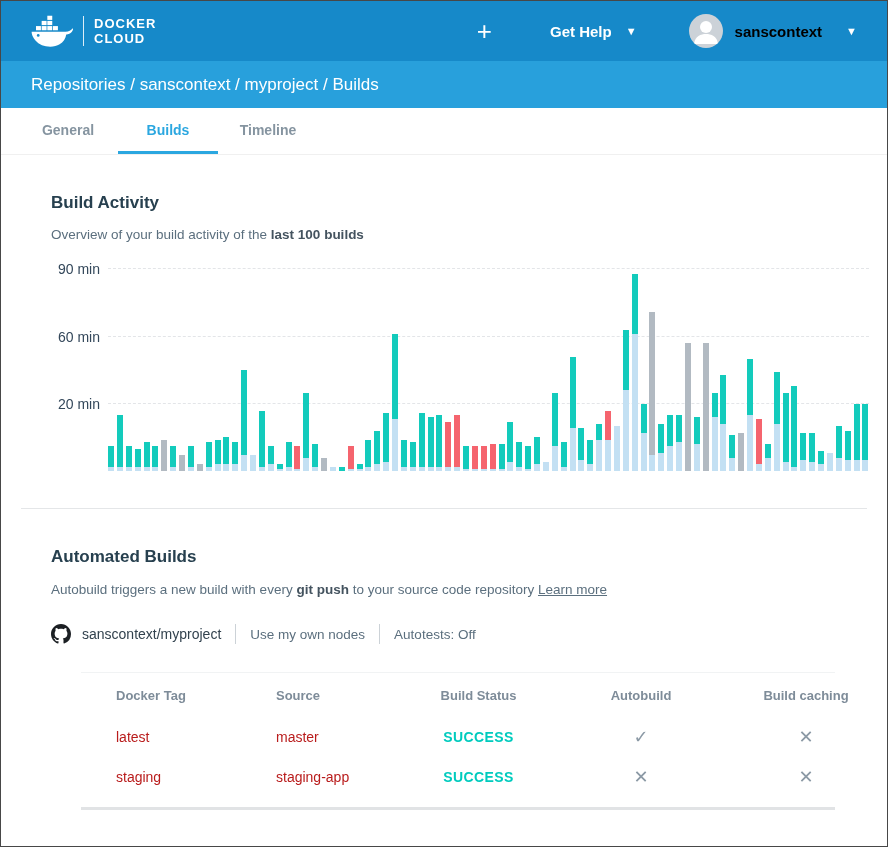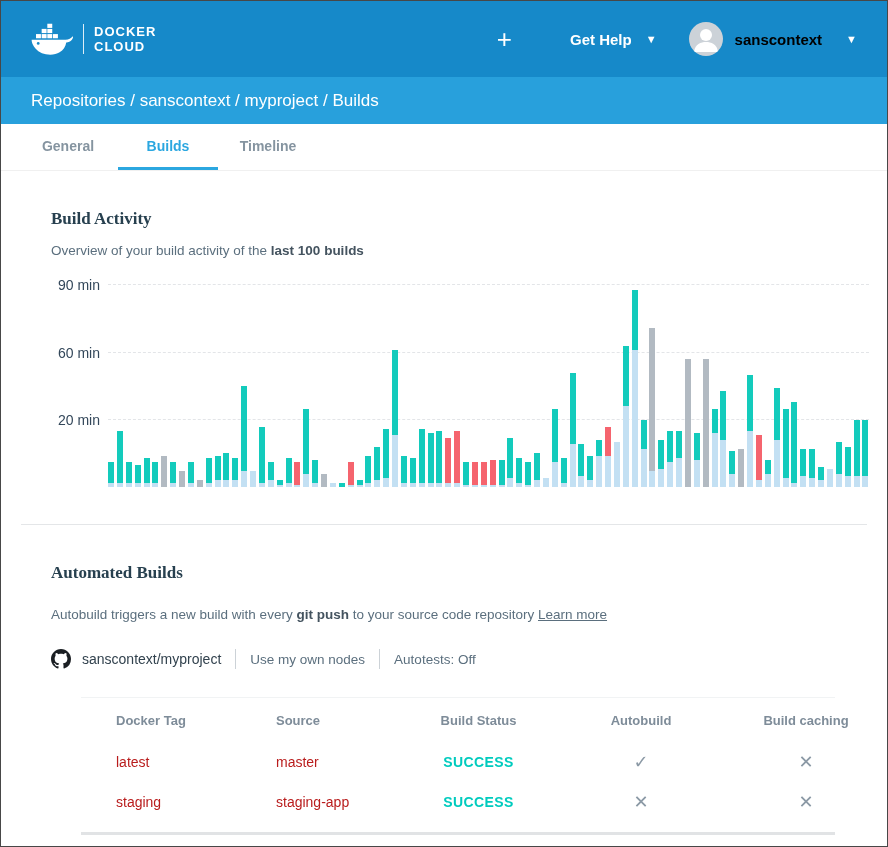--- a/index.html
+++ b/index.html
@@ -6,61 +6,61 @@
   html,body { background:#fff; }
   body {
     width:888px; height:847px;
     font-family:"Liberation Sans", sans-serif;
     border:1px solid #474747;
     overflow:hidden;
     color:#44535f;
     position:relative;
   }
   
-  .topbar { height:76px; background:#1689c9; display:flex; padding:0 30px; }
+  .topbar { height:60px; background:#1689c9; display:flex; padding:0 30px; }
   .logo { display:flex; align-items:center; gap:10px; color:#fff; }
   .logo svg { display:block; }
   .logo-sep { width:1px; height:30px; background:rgba(255,255,255,.85); }
   .logo-text { font-size:13px; font-weight:bold; letter-spacing:1px; line-height:15px; color:#fff; }
   .topbar-right { margin-left:auto; display:flex; align-items:center; }
   .plus { color:#fff; font-size:26px; font-weight:300; line-height:1; margin-right:58px; cursor:pointer; }
-  .gethelp { color:#fff; font-size:15px; font-weight:bold; display:flex; align-items:center; gap:14px; margin-right:32px; cursor:pointer; }
+  .gethelp { color:#fff; font-size:15px; font-weight:bold; display:flex; align-items:center; gap:14px; margin-right:52px; cursor:pointer; }
   .caret { font-size:11px; color:#fff; }
   .userbox { display:flex; align-items:center; gap:12px; cursor:pointer; }
   .avatar { width:34px; height:34px; border-radius:50%; background:#ccd2d8; overflow:hidden; position:relative; }
   .avatar svg { display:block; }
   .username { color:#000000; font-size:15px; font-weight:bold; }
   
   .crumbbar { height:47px; background:#28a0dc; display:flex; align-items:center; padding:0 30px; }
   .crumb { color:#fff; font-size:17px; cursor:pointer;text-align:right; }
   
   .tabbar { height:47px; border-bottom:1px solid #f0f0f0; display:flex; padding-left:17px; }
   .tab { width:100px; text-align:center; font-size:14px; font-weight:bold; color:#8594a0;
          display:flex; align-items:center; justify-content:center; cursor:pointer; border-bottom:3px solid transparent; }
   .tab.active { color:#2ba7e0; border-bottom-color:#2ba7e0; }
   
   .section-ba { padding:38px 22px 0 50px; }
-  h2.sec-title { font-size:17px; font-weight:bold; color:#27404f;font-family:Liberation Serif, serif; }
+  h2.sec-title { font-size:17px; font-weight:bold; color:#27404f; }
   .ba-head { display:flex; justify-content:space-between; align-items:flex-end; margin-top:14px; }
   .subtitle { font-size:13.5px; color:#5b6f7e; }
   .subtitle b { color:#44535f; }
   .legend { display:flex; gap:14px; transform:translateY(10px); }
   .legend-item { display:flex; align-items:center; gap:6px; font-size:13px; color:#44535f; }
   .legend-swatch { width:15px; height:12px; display:inline-block; }
   .chart-plot { position:relative; margin:26px 0 0 57px; width:761px; height:203px;
                 display:flex; align-items:flex-end; justify-content:space-between; }
   .gridline { position:absolute; left:0; right:0; border-top:1px dashed #e3e5e8; z-index:0; }
   .gridlabel { position:absolute; left:-60px; width:52px; text-align:right; font-size:14px; color:#33475a; z-index:1; }
   .bar { width:6px; display:flex; flex-direction:column-reverse; z-index:2; cursor:pointer; }
   .seg { width:100%; }
   
   .divider { border:none; border-top:1px solid #e4e6e8; margin:37px 20px 0 20px; }
   
   .section-ab { padding:38px 22px 0 50px; }
-  .ab-sub { margin-top:24px; font-size:13.5px; color:#5b6f7e; }
+  .ab-sub { margin-top:15px; font-size:13.5px; color:#5b6f7e; }
   .ab-sub b { color:#44535f; }
   .learnmore { color:#5b6f7e; text-decoration:underline; cursor:pointer; }
   .repo-row { margin-top:27px; display:flex; align-items:center; font-size:13.5px; color:#5b6f7e; }
   .gh-icon { width:20px; height:20px; margin-right:11px; }
   .repo-name { font-size:14px; color:#32424e; cursor:pointer; }
   .vsep { width:1px; height:20px; background:#ccd2d7; margin:0 14px; }
   
   .btable { margin:28px 30px 0 30px; border-top:1px solid #f1f3f4; border-bottom:3px solid #e1e3e5; padding:0 0 10px 35px; }
   .trow { display:grid; grid-template-columns:160px 130px 145px 180px 150px; align-items:center; }
   .trow.head { height:44px; }

